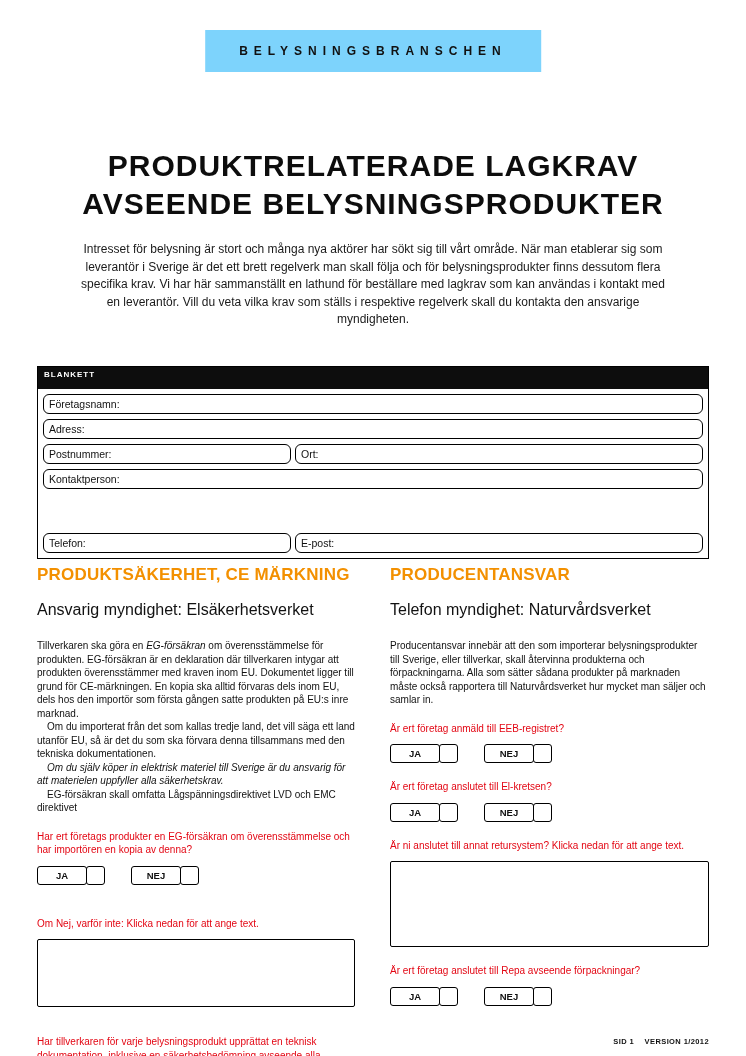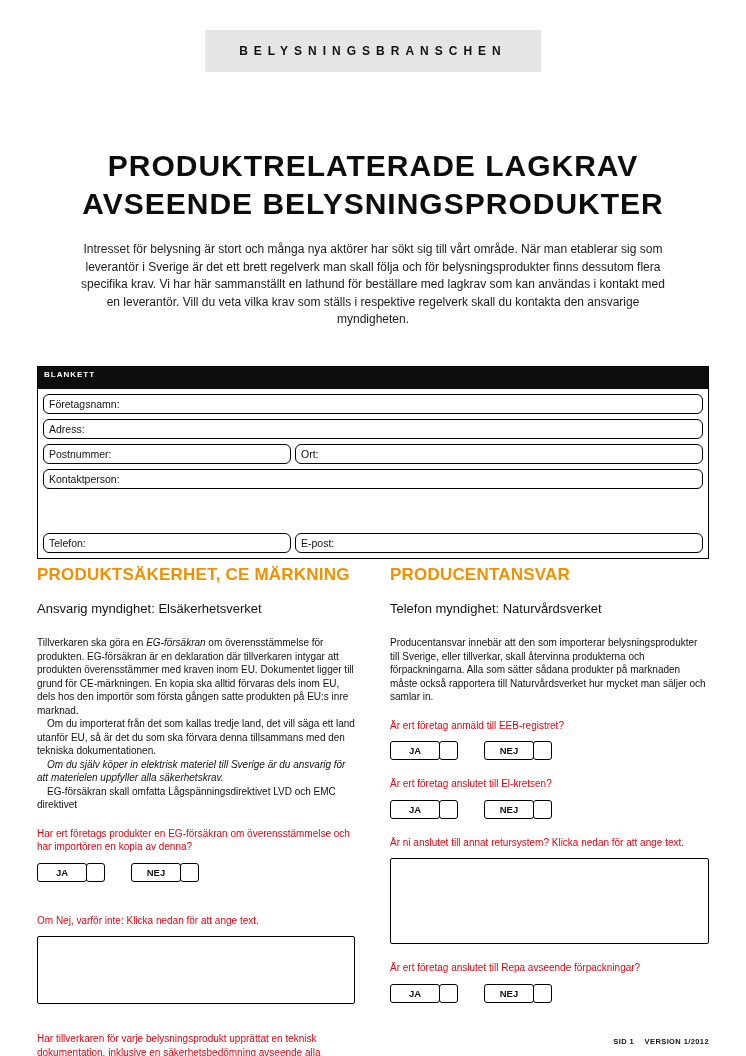--- a/index.html
+++ b/index.html
@@ -6,21 +6,21 @@
   html,body { background:#e8e8e8; }
   body { font-family:"Liberation Sans", sans-serif; color:#111; }
   .page {
     position:relative; width:746px; height:1056px; margin:0 auto;
     background:#ffffff; overflow:hidden;
   }
 
   
   .banner {
     position:absolute; top:30px; left:50%; transform:translateX(-50%);
-    background:#e5e5e5; height:42px; line-height:42px; padding:0 34px;
+    background:#7dd3fc; height:42px; line-height:42px; padding:0 34px;
     font-size:12px; font-weight:bold; letter-spacing:6px; color:#111;
     white-space:nowrap;
   }
 
   
   .title {
     position:absolute; top:147px; left:0; width:746px; text-align:center;
     font-size:30px; font-weight:bold; letter-spacing:1px; line-height:38px; color:#0d0d0d;
   }
 
@@ -46,21 +46,21 @@
     border:1px solid #000; border-radius:6px; height:20px; line-height:18px;
     font-size:10.5px; padding-left:5px; background:#fff; flex:1;
   }
   .ffield.narrow { flex:0 0 248px; }
 
   
   .col { position:absolute; top:565px; }
   .col-left  { left:37px;  width:318px; }
   .col-right { left:390px; width:319px; }
   .sec-heading { color:#F39000; font-size:17px; font-weight:bold; letter-spacing:0.2px; margin-bottom:16px; }
-  .authority { font-size:13px; margin-bottom:20px; color:#111; }
+  .authority { font-size:16px; margin-bottom:20px; color:#111; }
   .body-text { font-size:10px; line-height:13.5px; color:#111; }
   .body-text p.indent { text-indent:10px; }
   .italic { font-style:italic; }
   .red-q { color:#E30613; font-size:10px; line-height:13.5px; margin-top:15px; }
 
   
   .cb-row { display:flex; margin-top:9px; }
   .cb-unit { display:flex; align-items:center; margin-right:26px; }
   .cb-label {
     width:50px; height:19px; line-height:17px; text-align:center;

